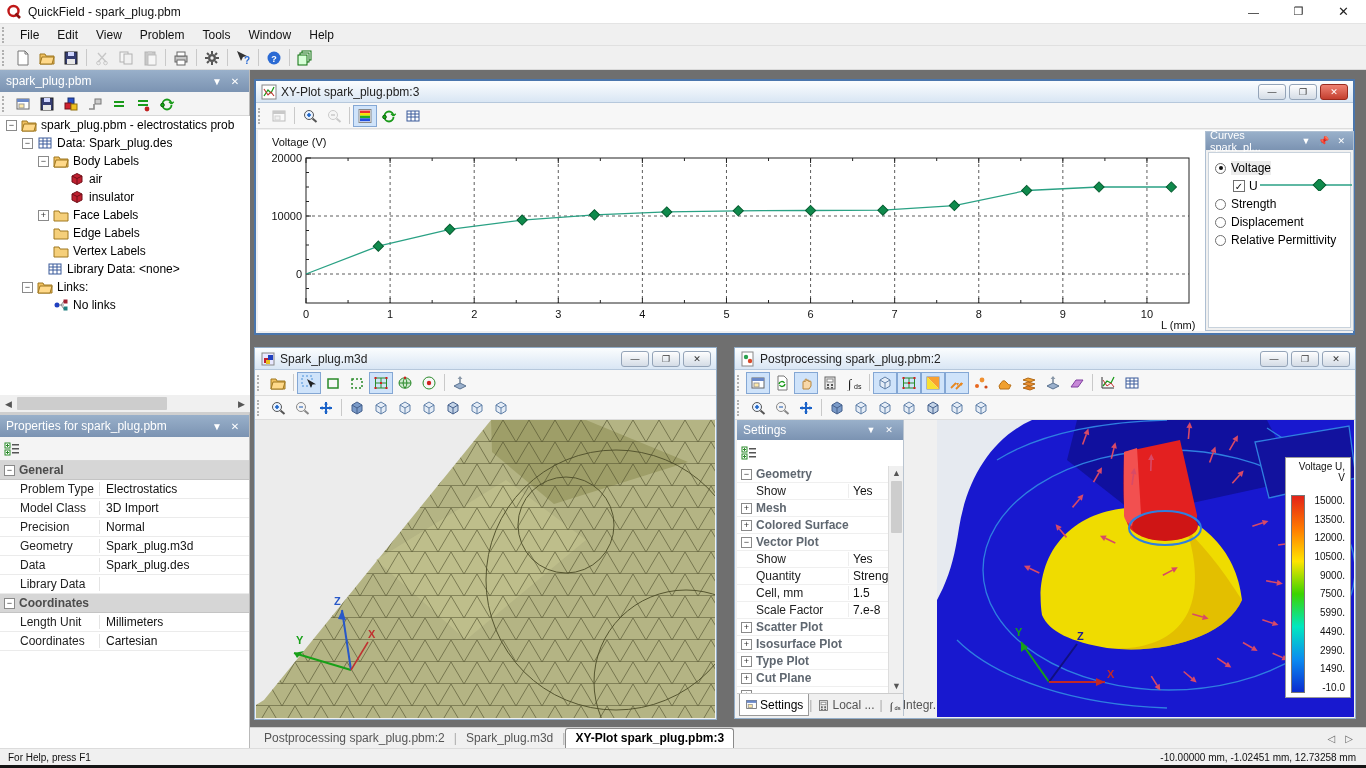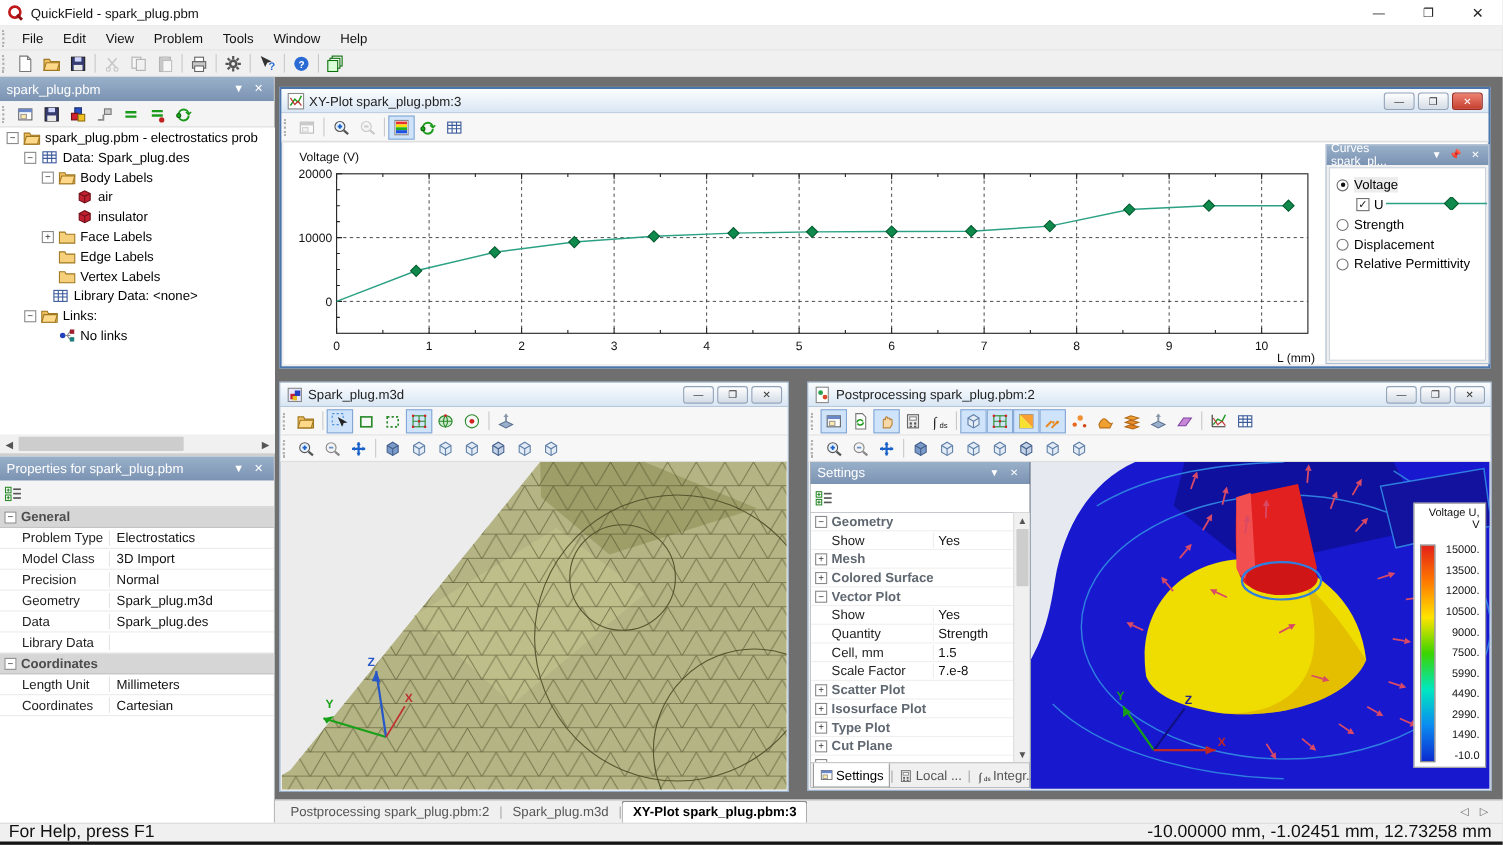--- a/index.html
+++ b/index.html
@@ -54,21 +54,21 @@
 
   
   #curvespanel { position:absolute; background:#f0f0f0; border:1px solid #aebfd2; }
   #curvesbody { position:absolute; left:2px; right:2px; top:20px; bottom:2px; background:#fff; border:1px solid #c8d2dc; padding:6px 4px; }
   .copt { display:flex; align-items:center; height:18px; }
   .radio { width:11px; height:11px; border:1px solid #707070; border-radius:50%; background:#fff; margin:0 5px 0 2px; position:relative; flex:none; }
   .radio.sel::after { content:""; position:absolute; left:2.5px; top:2.5px; width:4px; height:4px; border-radius:50%; background:#111; }
   .chk { width:12px; height:12px; border:1px solid #707070; background:#fff; font-size:10px; line-height:11px; text-align:center; color:#111; margin:0 4px 0 20px; flex:none; }
 
   
-  #settingspanel { position:absolute; left:2px; top:72px; width:200px; bottom:2px; background:#0f172a; border-right:1px solid #b9c4d0; }
+  #settingspanel { position:absolute; left:2px; top:72px; width:167px; bottom:2px; background:#3b82f6; border-right:1px solid #b9c4d0; }
   #settingsgrid { position:absolute; left:0; top:46px; right:0; bottom:23px; background:#fff; overflow:hidden; }
   .srow { height:17px; display:flex; align-items:center; border-bottom:1px solid #efefef; }
   .srow .s-exp { width:11px; height:11px; border:1px solid #8a8a8a; background:#fff; font-size:9px; line-height:9px; text-align:center; color:#333; margin:0 4px; flex:none;}
   .s-name { width:92px; color:#222; overflow:hidden; white-space:nowrap; }
   .s-name.grp { font-weight:bold; color:#5f6770; }
   .s-val { flex:1; padding-left:4px; color:#111; border-left:1px solid #eee; overflow:hidden; white-space:nowrap;}
   #settingsvscroll { position:absolute; right:0; top:46px; width:15px; bottom:23px; background:#f0f0f0; border-left:1px solid #ddd;}
   #settingstabs { position:absolute; left:0; right:0; bottom:0; height:23px; background:#f0f0f0; display:flex; align-items:flex-start; padding-left:2px; border-top:1px solid #ccc;}
   .stab { display:flex; align-items:center; height:22px; padding:0 5px; color:#555; white-space:nowrap; }
   .stab.active { background:#fff; border:1px solid #9a9a9a; border-top:none; color:#000; }
@@ -80,21 +80,21 @@
   #legendbar { width:14px; border:1px solid #777; }
   #legendlabels { flex:1; display:flex; flex-direction:column; justify-content:space-between; font-size:10px; text-align:right; color:#111; }
 
   
   #mditabs { position:absolute; left:250px; top:727px; width:1116px; height:21px; background:#f0f0f0; display:flex; align-items:flex-end; border-top:1px solid #d0d0d0; }
   .mtab { padding:2px 9px 3px 9px; color:#555; white-space:nowrap; }
   .mtab.active { background:#fff; border:1px solid #8a8a8a; border-bottom:none; border-radius:3px 3px 0 0; font-weight:bold; color:#000; }
   .mtabsep { color:#aaa; padding:2px 0 3px 0; }
   #tabarrows { margin-left:auto; display:flex; align-items:center; height:100%; padding-right:8px; color:#666; }
   #tabarrows span { padding:0 5px; font-size:10px; }
-  #statusbar { position:absolute; left:0; top:748px; width:1366px; height:17px; background:#f0f0f0; display:flex; align-items:center; font-size:16px; color:#111; border-top:1px solid #dcdcdc; }
+  #statusbar { position:absolute; left:0; top:748px; width:1366px; height:17px; background:#f0f0f0; display:flex; align-items:center; font-size:10px; color:#111; border-top:1px solid #dcdcdc; }
   #blackstrip { position:absolute; left:0; top:765px; width:1366px; height:3px; background:#151515; }
 </style>
 </head>
 <body>
 
 <div id="titlebar">
   <svg class="icon16" style="margin-left:6px" viewBox="0 0 16 16">
     <circle cx="7.5" cy="7" r="5" fill="none" stroke="#c01818" stroke-width="2.4"></circle>
     <path d="M9.5 9.5 L14 14" stroke="#8c1010" stroke-width="2.6"></path>
     <circle cx="7.5" cy="7" r="2" fill="#fff"></circle>

